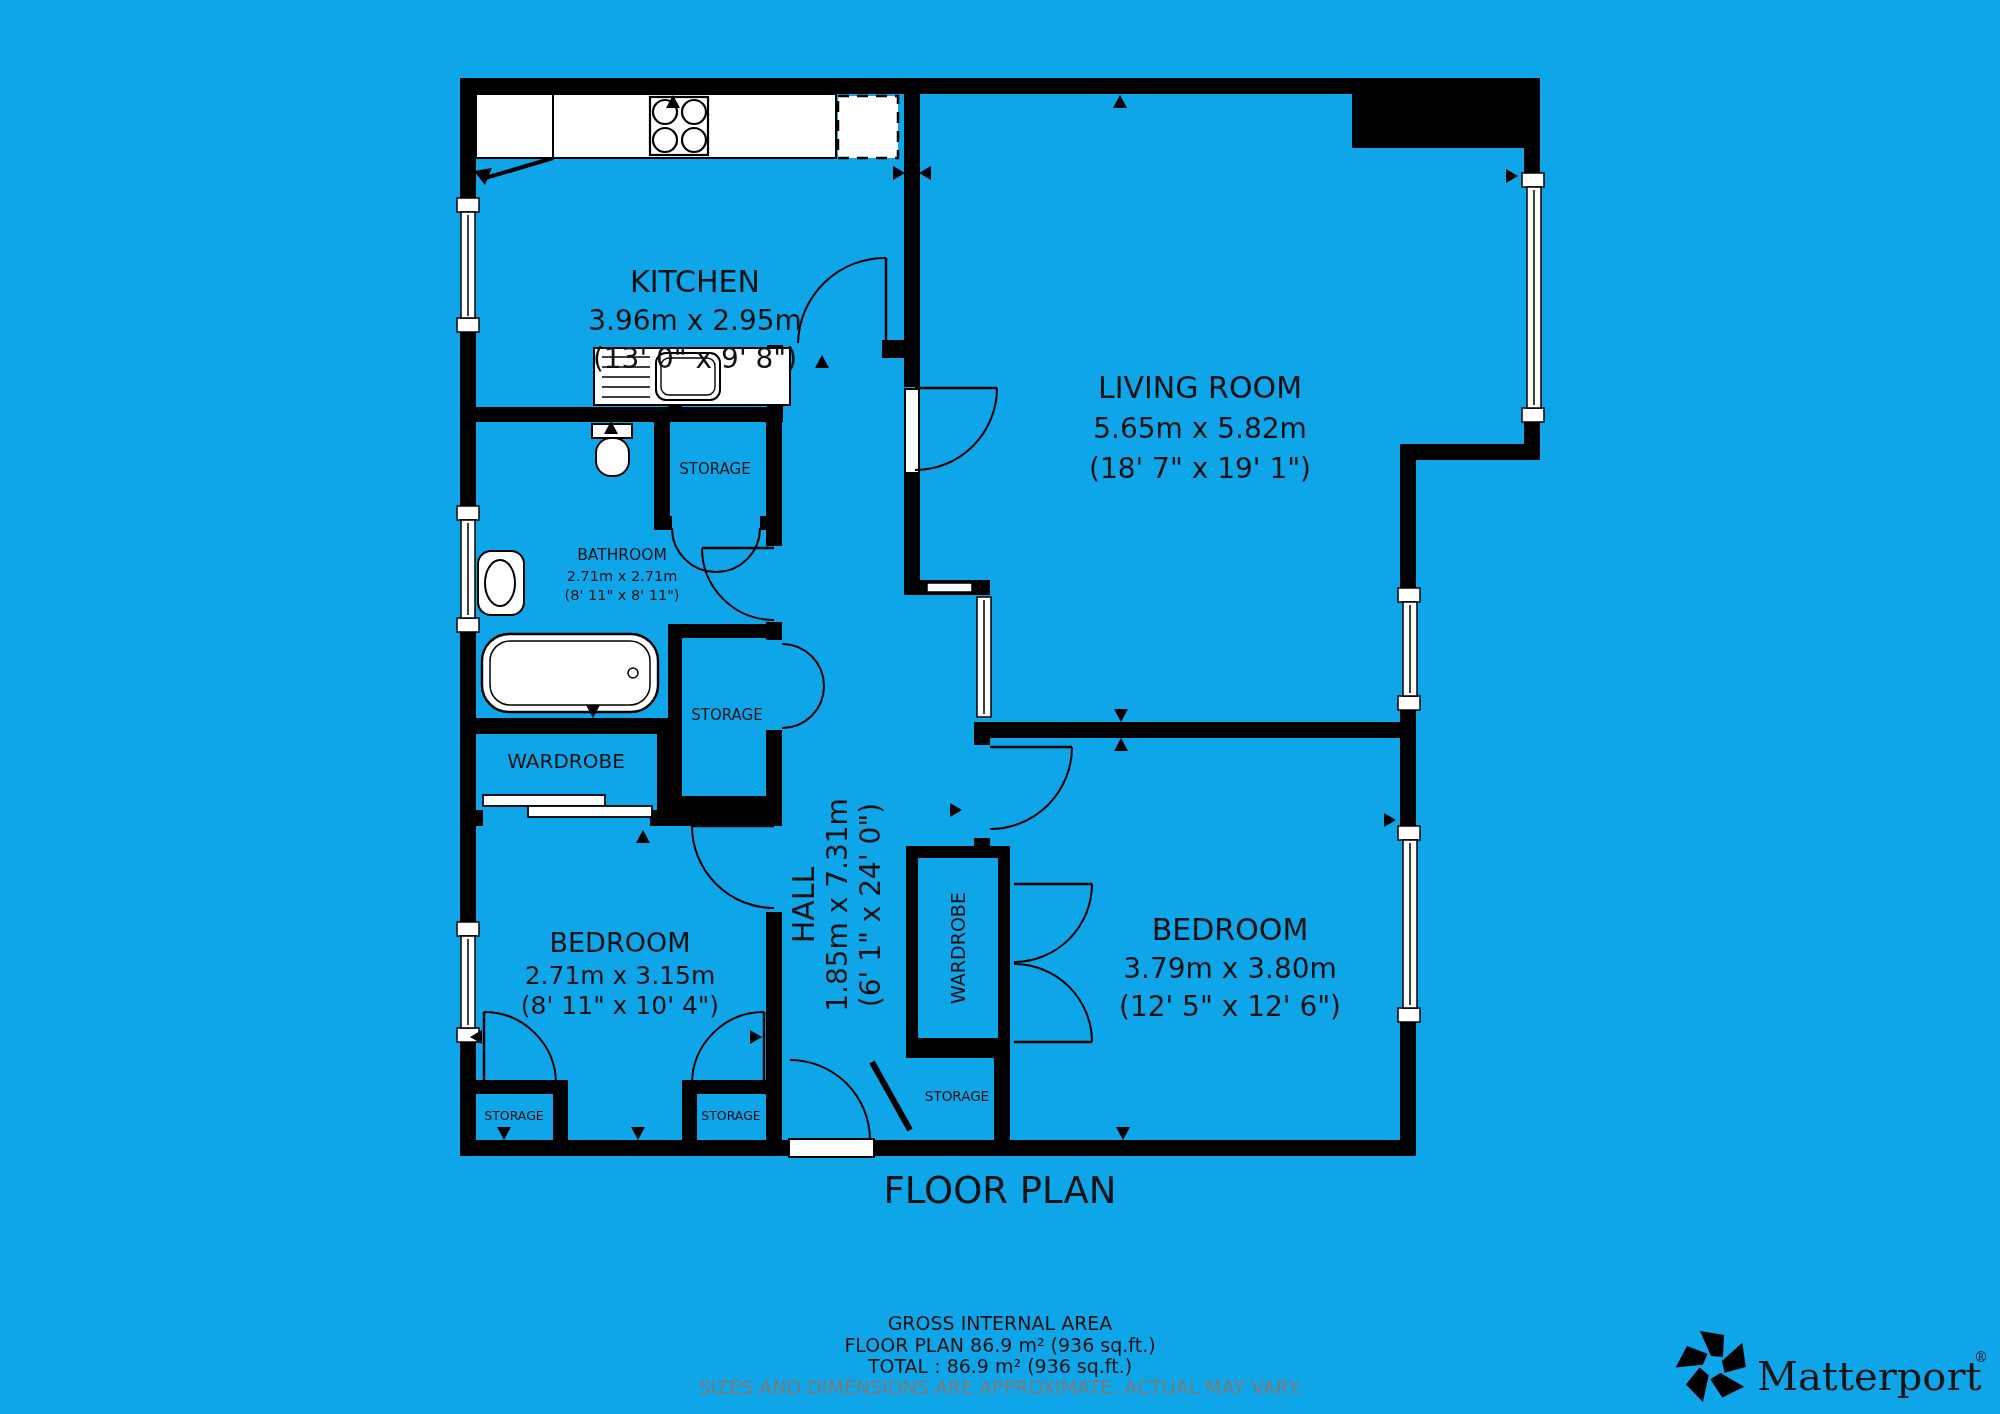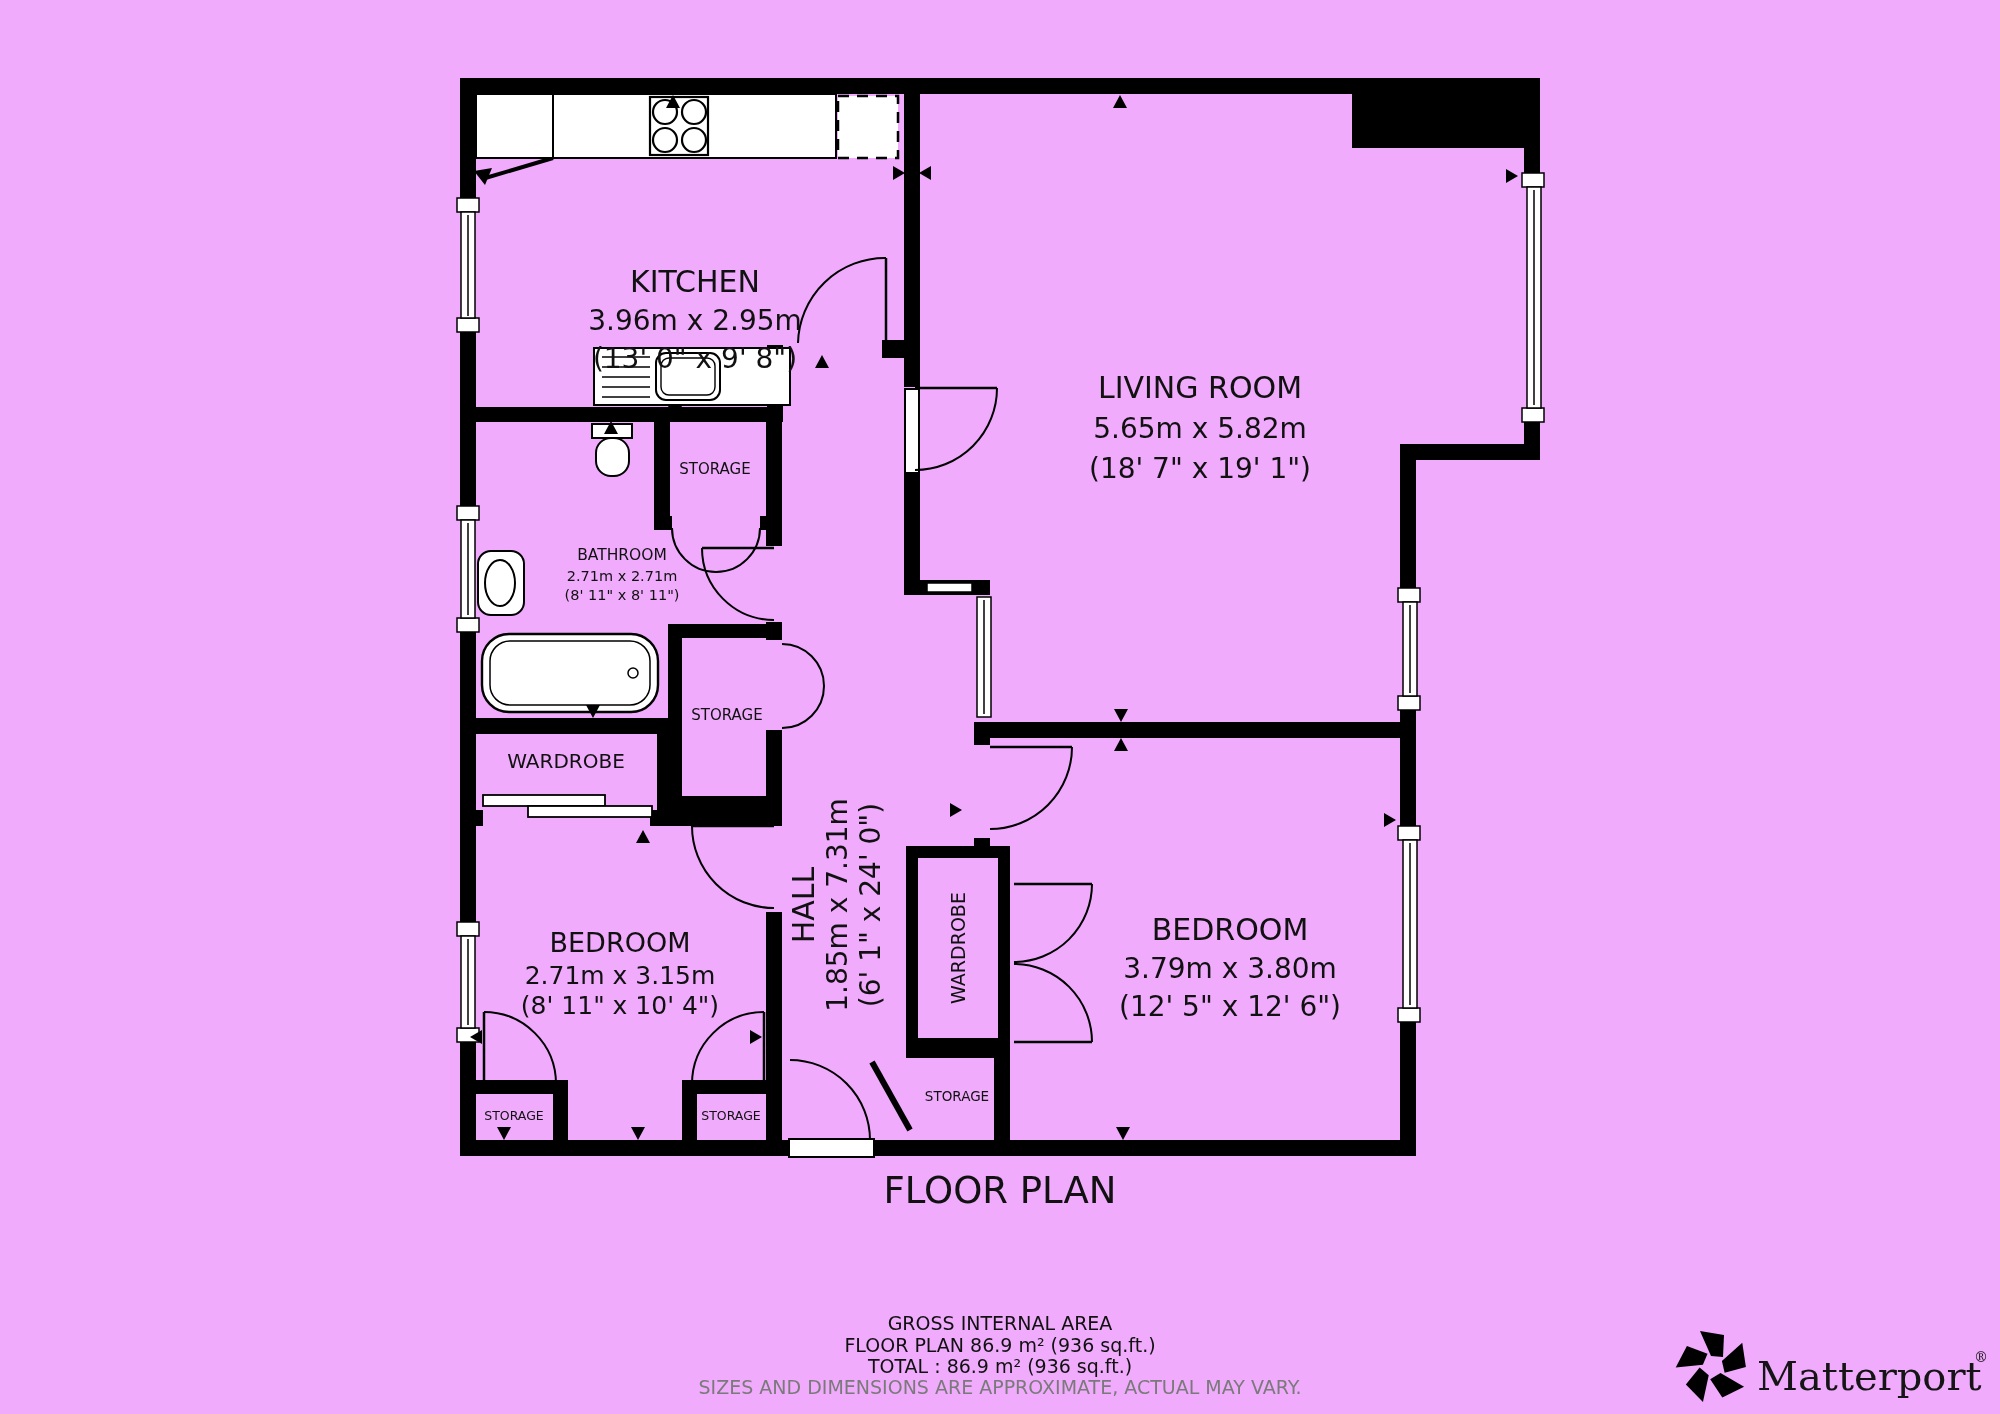--- a/index.html
+++ b/index.html
@@ -1,16 +1,16 @@
 <!DOCTYPE html>
 <html><head>
 <meta charset="utf-8">
 <style>
   html,body{margin:0;padding:0;background:#fff;}
-  .canvas{position:relative;width:2000px;height:1414px;background:#f0abfc;overflow:hidden;}
+  .canvas{position:relative;width:2000px;height:1414px;background:#0ea5e9;overflow:hidden;}
   svg{position:absolute;left:0;top:0;}
   svg text{font-family:"DejaVu Sans","Liberation Sans",sans-serif;fill:#111;}
   .t-room{font-size:30px;}
   .t-dim{font-size:28px;}
   .t-room-s{font-size:27px;}
   .t-dim-s{font-size:25px;}
   .t-bath{font-size:15.5px;}
   .t-bathdim{font-size:14.5px;}
   .t-ward{font-size:20px;}
   .t-wardv{font-size:19px;}

